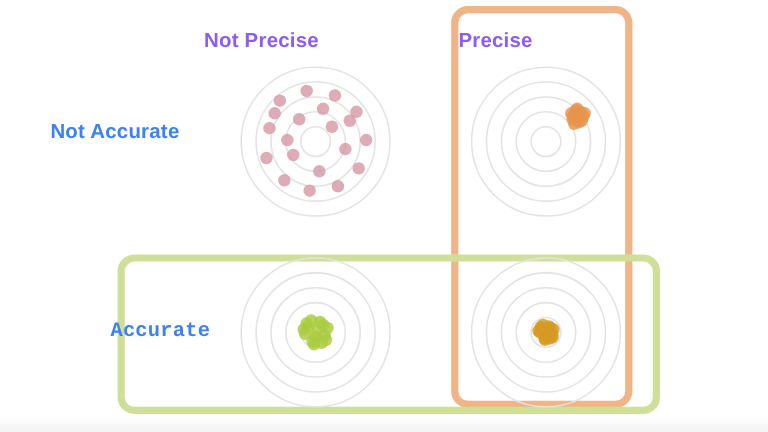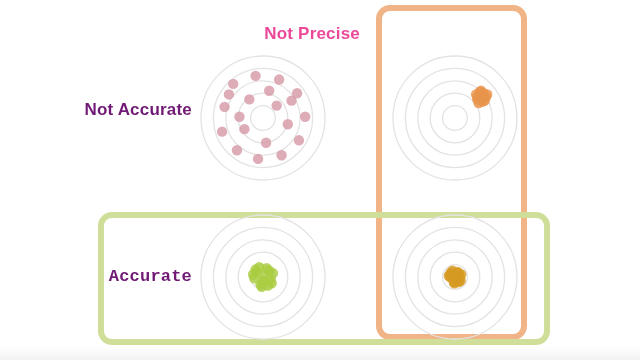--- a/index.html
+++ b/index.html
@@ -43,45 +43,45 @@
     top: 212px;
     width: 452px;
     height: 133px;
     border: 6px solid #cfdf9a;
     z-index: 4;
   }
 
   
   .col-header {
     position: absolute;
-    text-align: right;
+    text-align: left;
     font-size: 17px;
     font-weight: bold;
-    color: #ec4899;
+    color: #8b5cf6;
     letter-spacing: .2px;
     white-space: nowrap;
     z-index: 6;
   }
   #header-not-precise {
     left: 170px;
     top: 24px;
     width: 190px;
   }
   #header-precise {
     left: 382px;
     top: 24px;
     width: 139px;
   }
 
   .row-label {
     position: absolute;
-    text-align: right;
+    text-align: left;
     font-size: 17px;
     font-weight: bold;
-    color: #701a75;
+    color: #3b82f6;
     letter-spacing: .2px;
     white-space: nowrap;
     z-index: 6;
   }
   #label-not-accurate {
     left: 42px;
     top: 100px;
     width: 150px;
   }
   #label-accurate {
@@ -119,20 +119,21 @@
 </style>
 </head>
 <body>
 
 <div id="stage">
 
   <div class="highlight-box" id="box-precise"></div>
   <div class="highlight-box" id="box-accurate"></div>
 
   <div class="col-header" id="header-not-precise">Not Precise</div>
+  <div class="col-header" id="header-precise">Precise</div>
 
   <div class="row-label" id="label-not-accurate">Not Accurate</div>
   <div class="row-label" id="label-accurate">Accurate</div>
 
   <div class="cell" id="cell-00">
     <svg viewBox="0 0 130 130">
         <circle cx="65" cy="65" r="62.00" fill="none" stroke="#e3e3e3" stroke-width="1.3"></circle>
         <circle cx="65" cy="65" r="49.60" fill="none" stroke="#e3e3e3" stroke-width="1.3"></circle>
         <circle cx="65" cy="65" r="37.20" fill="none" stroke="#e3e3e3" stroke-width="1.3"></circle>
         <circle cx="65" cy="65" r="24.80" fill="none" stroke="#e3e3e3" stroke-width="1.3"></circle>

